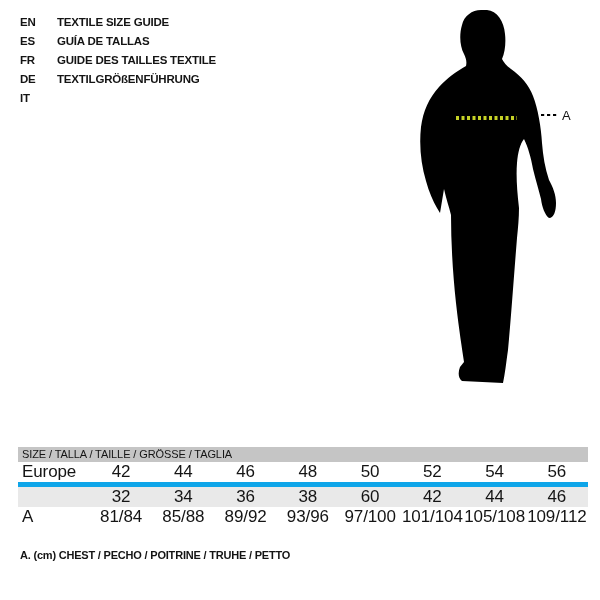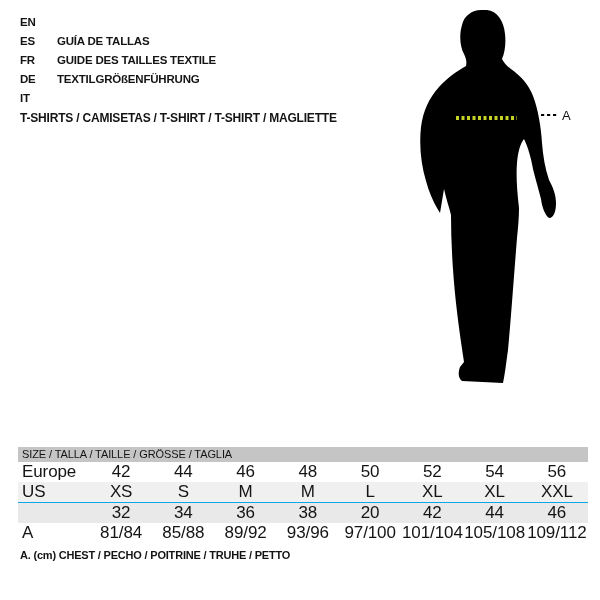--- a/index.html
+++ b/index.html
@@ -46,53 +46,53 @@
     font-size:11px;text-align:left;padding:0 0 0 4px;line-height:15px;
     letter-spacing:-0.1px;color:var(--ink);
   }
   table.size-table td{
     height:20px;line-height:16px;font-size:17px;text-align:center;
     padding:0;color:var(--ink);letter-spacing:-0.1px;
   }
   table.size-table td.lbl{text-align:left;padding-left:4px;}
   tr.row-white td{background:#ffffff;}
   tr.row-gray1 td{background:var(--row-gray-1);}
-  tr.row-gray2 td{background:var(--row-gray-2);border-top:1px solid #0ea5e9;}
+  tr.row-gray2 td{background:var(--row-gray-2);border-top:5px solid #0ea5e9;}
 
   
   .footnote{position:absolute;left:20px;top:548px;font-size:11px;font-weight:bold;letter-spacing:-0.2px;line-height:14px;}
 </style>
 </head>
 <body>
 
 <div class="canvas">
 
   <div class="lang-block">
     <div class="lang-row">
       <span class="lang-code">EN</span>
+      <span class="lang-label">TEXTILE SIZE GUIDE</span>
     </div>
     <div class="lang-row">
       <span class="lang-code">ES</span>
       <span class="lang-label">GUÍA DE TALLAS</span>
     </div>
     <div class="lang-row">
       <span class="lang-code">FR</span>
       <span class="lang-label">GUIDE DES TAILLES TEXTILE</span>
     </div>
     <div class="lang-row">
       <span class="lang-code">DE</span>
       <span class="lang-label">TEXTILGRÖßENFÜHRUNG</span>
     </div>
     <div class="lang-row">
       <span class="lang-code">IT</span>
     </div>
   </div>
 
   <div class="category-block">
-    <div class="category-line">T-SHIRTS / CAMISETAS / T-SHIRT / T-SHIRT / MAGLIETTE</div>
   </div>
 
   <svg class="figure" viewBox="400 0 180 400" aria-hidden="true">
     <path fill="var(--silhouette)" d="
       M 481 10
       C 472 10 464 16 462 25
       C 459 35 460 47 464 54
       C 466 58 467 62 466 66
       C 457 71 447 78 439 87
       C 429 98 423 111 421 127
@@ -152,38 +152,27 @@
         <td class="lbl">Europe</td>
         <td>42</td>
         <td>44</td>
         <td>46</td>
         <td>48</td>
         <td>50</td>
         <td>52</td>
         <td>54</td>
         <td>56</td>
       </tr>
-      <tr class="row-gray1">
-        <td class="lbl">US</td>
-        <td>XS</td>
-        <td>S</td>
-        <td>M</td>
-        <td>M</td>
-        <td>L</td>
-        <td>XL</td>
-        <td>XL</td>
-        <td>XXL</td>
-      </tr>
       <tr class="row-gray2">
         <td class="lbl"></td>
         <td>32</td>
         <td>34</td>
         <td>36</td>
         <td>38</td>
-        <td>20</td>
+        <td>60</td>
         <td>42</td>
         <td>44</td>
         <td>46</td>
       </tr>
       <tr class="row-white">
         <td class="lbl">A</td>
         <td>81/84</td>
         <td>85/88</td>
         <td>89/92</td>
         <td>93/96</td>

